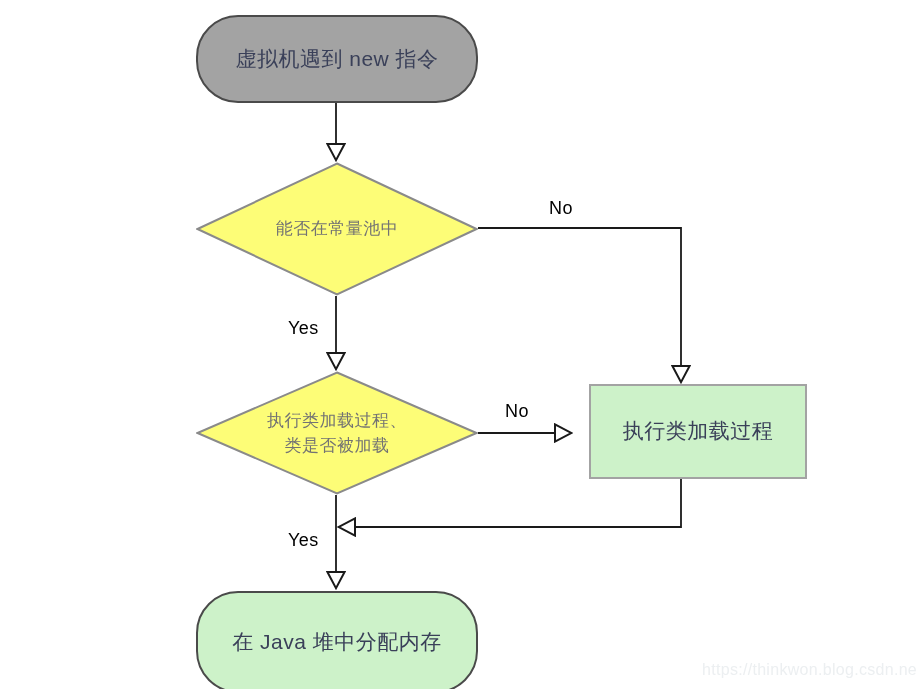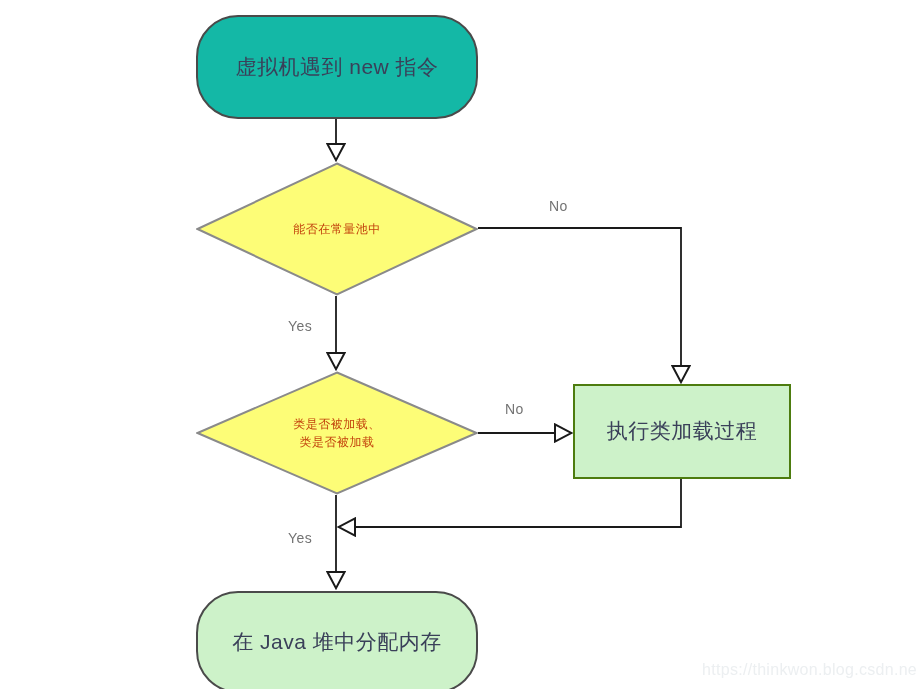--- a/index.html
+++ b/index.html
@@ -42,21 +42,22 @@
     border-radius: 42px;
   }
   .node-terminal .node-label {
     font-size: 21px;
     line-height: 1.35;
     letter-spacing: 0.5px;
   }
 
   
   .node-process {
-    border: 2px solid #4d7c0f;
+    border: 2px solid #a3a3a3;
+    margin-left: 16px;
   }
   .node-process .node-label {
     font-size: 21px;
     line-height: 1.35;
     letter-spacing: 0.5px;
   }
 
   
   .node-decision {
     background: transparent;
@@ -64,31 +65,31 @@
   }
   .diamond-shape {
     position: absolute;
     left: 0; top: 0;
     width: 100%;
     height: 100%;
   }
   .node-decision .node-label {
     position: relative;
     z-index: 3;
-    font-size: 12px;
+    font-size: 17px;
     line-height: 1.5;
-    color: #c2410c;
+    color: #737373;
     letter-spacing: 0.5px;
     pointer-events: none;
   }
 
   .edge-label {
     position: absolute;
-    color: #737373;
-    font-size: 14px;
+    color: #000000;
+    font-size: 18px;
     letter-spacing: 0.4px;
     z-index: 3;
     white-space: nowrap;
   }
 
   .watermark {
     position: absolute;
     color: #eceff1;
     font-size: 16px;
     letter-spacing: 0.3px;
@@ -120,39 +121,39 @@
      process box (left side) --&gt;
     <path d="M 478,433 L 571,433" fill="none" stroke="#1a1a1a" stroke-width="1.8" marker-end="url(#openArrow)"></path>
 
      end --&gt;
     <path d="M 336,495 L 336,588" fill="none" stroke="#1a1a1a" stroke-width="1.8" marker-end="url(#openArrow)"></path>
 
     
     <path d="M 681,479 L 681,527 L 339,527" fill="none" stroke="#1a1a1a" stroke-width="1.8" marker-end="url(#openArrow)"></path>
   </svg>
 
-  <div class="node node-terminal" style="left:196px; top:15px; width:282px; height:104px; background:#14b8a6;">
+  <div class="node node-terminal" style="left:196px; top:15px; width:282px; height:88px; background:#a3a3a3;">
     <span class="node-label">虚拟机遇到 new 指令</span>
   </div>
 
   <div class="node node-decision" style="left:196px; top:162px; width:282px; height:134px;">
     <svg class="diamond-shape" viewBox="0 0 282 134" preserveAspectRatio="none">
       <polygon points="141,1.5 280.5,67 141,132.5 1.5,67" fill="#fdfd77" stroke="#8a8a8a" stroke-width="2"></polygon>
     </svg>
     <span class="node-label">
       <span>能否在常量池中</span><br>
     </span>
   </div>
 
   <div class="node node-decision" style="left:196px; top:371px; width:282px; height:124px;">
     <svg class="diamond-shape" viewBox="0 0 282 124" preserveAspectRatio="none">
       <polygon points="141,1.5 280.5,62 141,122.5 1.5,62" fill="#fdfd77" stroke="#8a8a8a" stroke-width="2"></polygon>
     </svg>
     <span class="node-label">
-      <span>类是否被加载、</span><br>
+      <span>执行类加载过程、</span><br>
       <span>类是否被加载</span>
     </span>
   </div>
 
   <div class="node node-process" style="left:573px; top:384px; width:218px; height:95px; background:#cdf2c9;">
     <span class="node-label">执行类加载过程</span>
   </div>
 
   <div class="node node-terminal" style="left:196px; top:591px; width:282px; height:102px; background:#cdf2c9;">
     <span class="node-label">在 Java 堆中分配内存</span>

